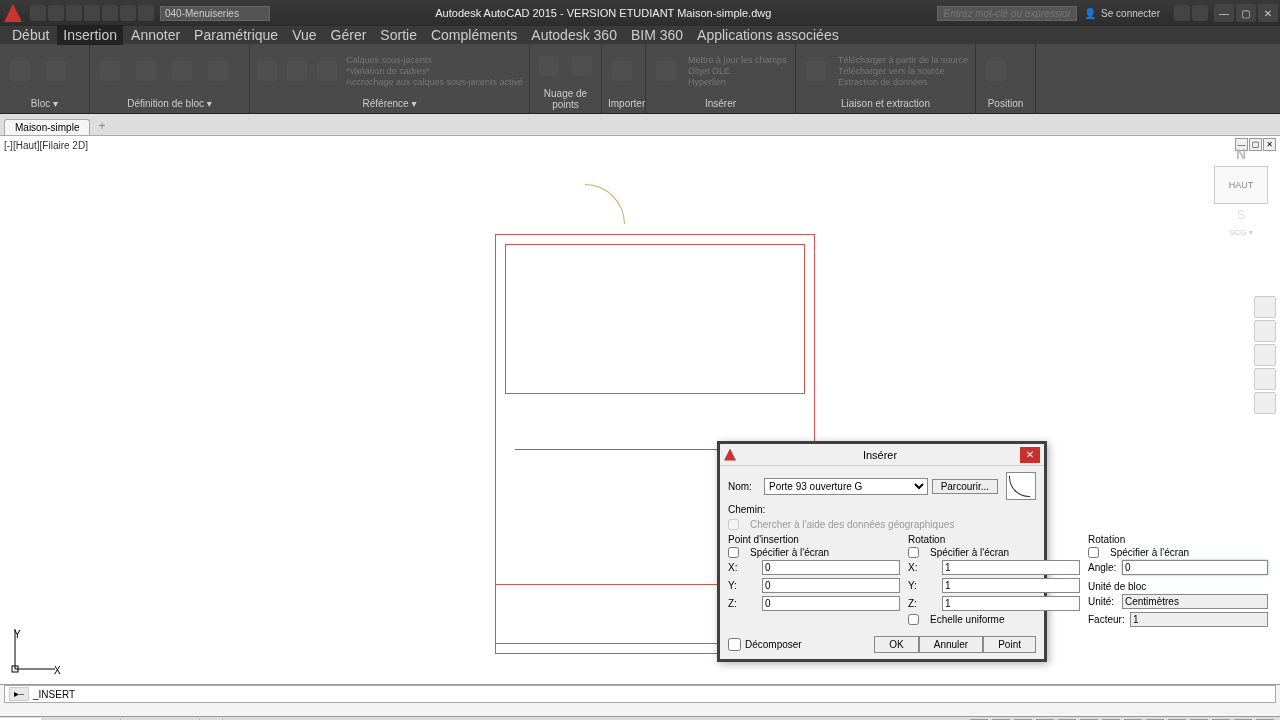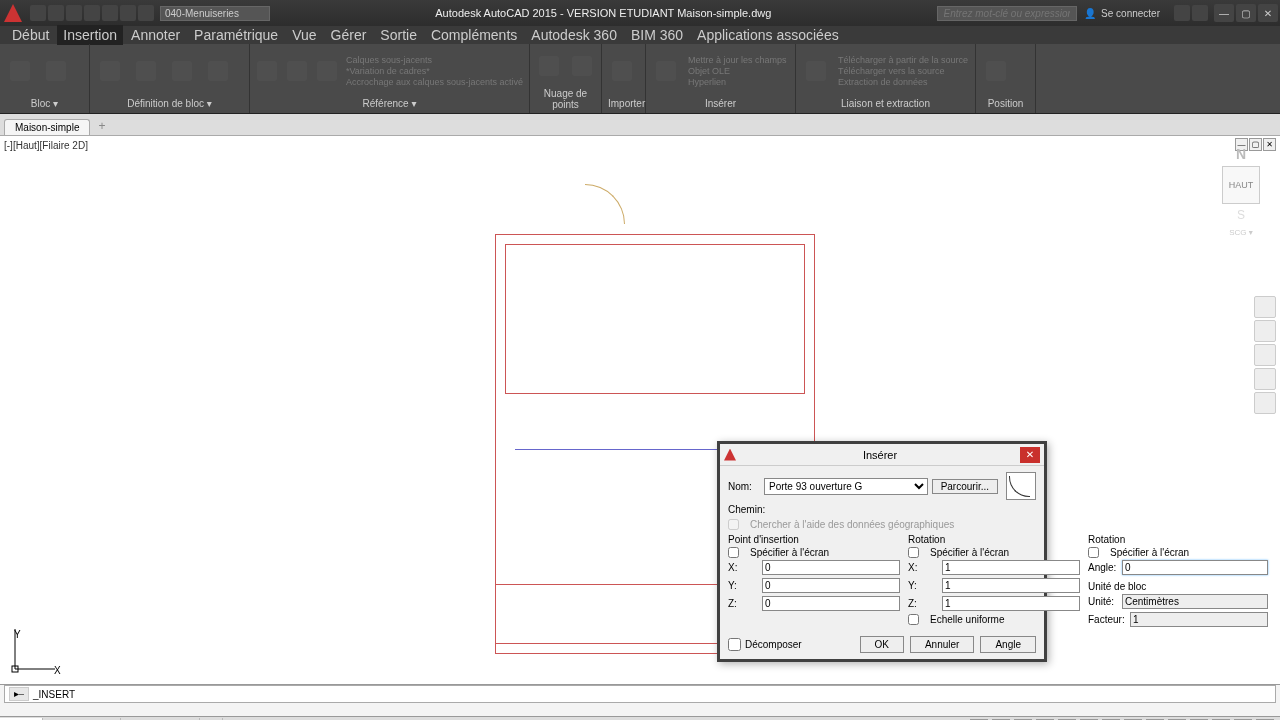--- a/index.html
+++ b/index.html
@@ -36,21 +36,21 @@
 
 .filetabs { height: 22px; background: #ddd; display: flex; align-items: flex-end; padding-left: 4px; border-bottom: 1px solid #aaa; }
 .filetab { background: #f5f5f5; border: 1px solid #aaa; border-bottom: none; padding: 2px 10px; font-size: 10px; margin-right: 2px; border-radius: 3px 3px 0 0; }
 .filetab-plus { color: #888; font-size: 12px; padding: 2px 6px; }
 
 
 .canvas-wrap { position: relative; height: 548px; background: #fff; }
 .viewlabel { position: absolute; top: 4px; left: 4px; font-size: 10px; color: #333; }
 .viewcube { position: absolute; top: 10px; right: 10px; width: 58px; }
 .viewcube .n { text-align: center; color: #bbb; font-size: 14px; font-weight: bold; }
-.viewcube .face { width: 38px; height: 38px; border: 1px solid #ccc; background: #f8f8f8; display: flex; align-items: center; justify-content: center; font-size: 9px; color: #888; margin: 4px auto; }
+.viewcube .face { width: 54px; height: 38px; border: 1px solid #ccc; background: #f8f8f8; display: flex; align-items: center; justify-content: center; font-size: 9px; color: #888; margin: 4px auto; }
 .viewcube .s { text-align: center; color: #ddd; font-size: 12px; }
 .viewcube .scu { text-align: center; color: #ccc; font-size: 8px; margin-top: 6px; }
 .nav-tools { position: absolute; top: 160px; right: 4px; width: 22px; display: flex; flex-direction: column; gap: 2px; }
 .nav-tools div { width: 22px; height: 22px; background: #eee; border: 1px solid #ccc; border-radius: 2px; }
 .ucs { position: absolute; left: 10px; bottom: 6px; }
 .ucs-y { position: absolute; left: 4px; bottom: 38px; font-size: 10px; }
 .ucs-x { position: absolute; left: 44px; bottom: 2px; font-size: 10px; }
 .ucs svg { width: 50px; height: 50px; }
 .min-controls { position: absolute; top: 2px; right: 4px; display: flex; gap: 1px; }
 .min-controls span { width: 13px; height: 13px; background: #f0f0f0; border: 1px solid #999; font-size: 8px; display: flex; align-items: center; justify-content: center; }
@@ -79,21 +79,21 @@
 .preview::after { content: ""; position: absolute; left: 2px; bottom: 2px; width: 20px; height: 20px; border: 1px solid #333; border-top: none; border-right: none; border-radius: 0 0 0 20px; }
 .check-row { display: flex; align-items: center; gap: 11px; margin: 2px 0; }
 .check-row input { width: 11px; height: 11px; }
 .dcols { display: flex; gap: 8px; margin-top: 4px; }
 .dcol { flex: 1; }
 .dcol .grp-title { font-size: 10px; margin-bottom: 2px; }
 .field-row { display: flex; align-items: center; gap: 4px; margin-bottom: 3px; }
 .field-row .flbl { width: 30px; }
 .field-row input[type=text] { flex: 1; border: 1px solid #888; height: 15px; font-size: 10px; padding: 0 2px; background: #fff; }
 .field-row .focused { border: 1px solid #3399ff; box-shadow: 0 0 2px #6bf; }
-.dbtns { display: flex; justify-content: flex-end; gap: 6px; margin-top: 6px; }
+.dbtns { display: flex; justify-content: flex-end; margin-top: 6px; }
 .dbtns button { font-size: 10px; padding: 2px 14px; border: 1px solid #888; background: #eee; }
 .decomp { display: flex; align-items: center; gap: 4px; margin-top: 6px; }
 
 
 .cmdline { height: 32px; background: #f4f4f4; border-top: 1px solid #999; }
 .cmd-hist { font-size: 10px; color: #444; padding: 1px 6px; }
 .cmd-input { display: flex; align-items: center; background: #fff; border: 1px solid #aaa; margin: 0 4px; padding: 1px 4px; font-size: 10px; }
 .cmd-input .prompt { background: #e8e8e8; padding: 0 4px; margin-right: 4px; border: 1px solid #ccc; }
 
 
@@ -386,21 +386,21 @@
     </div>
 
     <div style="display:flex;align-items:center;justify-content:space-between">
       <div class="decomp">
           <input type="checkbox" style="">
           <span>Décomposer</span>
         </div>
       <div class="dbtns">
         <button>OK</button>
         <button>Annuler</button>
-        <button>Angle</button>
+        <button>Point</button>
       </div>
     </div>
   </div>
 </div>
 
 <div class="cmdline">
   <div class="cmd-input">
     <span class="prompt">▸⎯</span>
     <span>_INSERT</span>
   </div>

